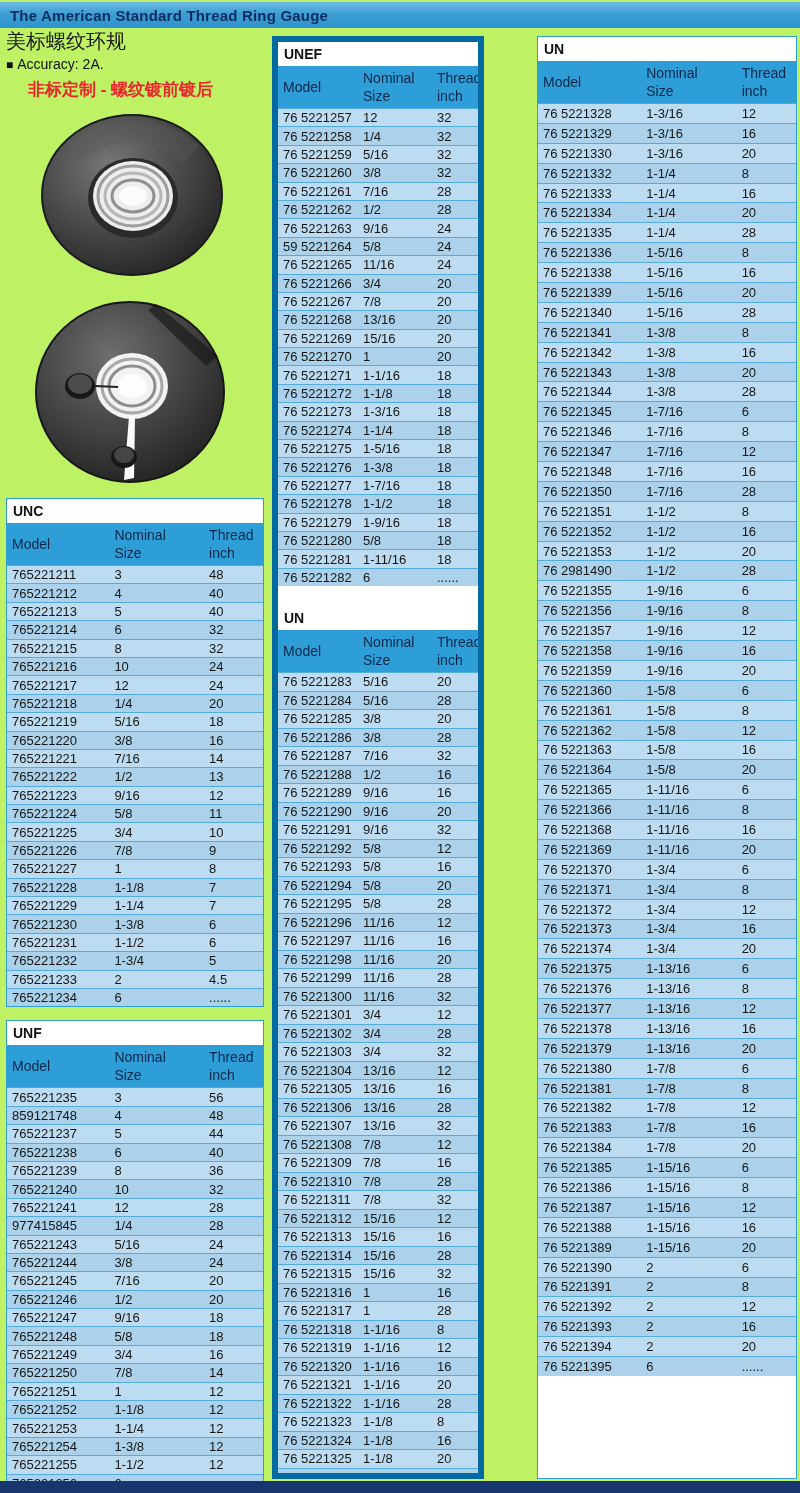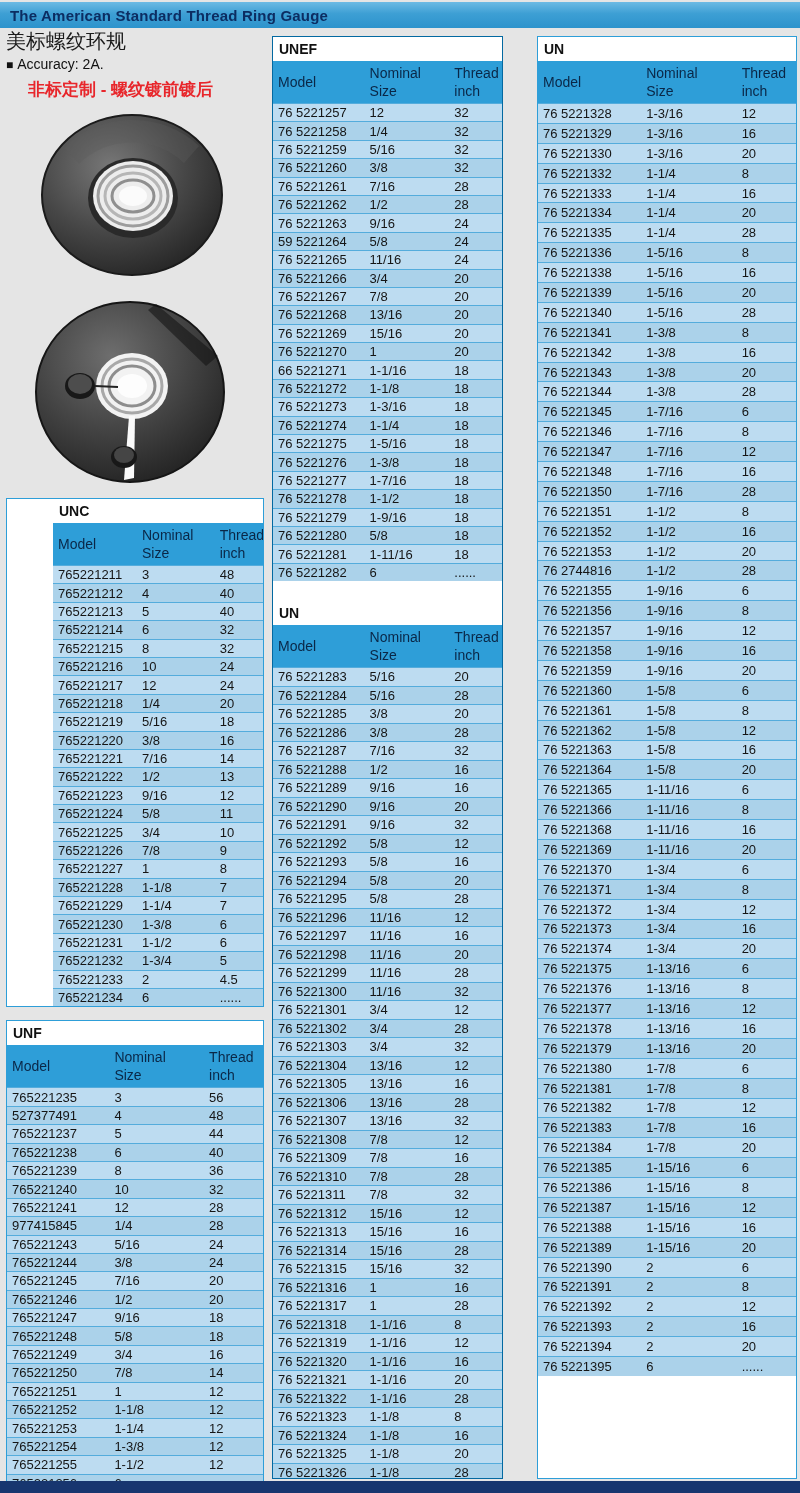--- a/index.html
+++ b/index.html
@@ -1,40 +1,40 @@
 <!DOCTYPE html>
 <html><head>
 <meta charset="utf-8">
 <style>
   html,body{margin:0;padding:0;background:#fff;}
-  #page{position:relative;width:800px;height:1493px;background:#e5e5e5;overflow:hidden;
+  #page{position:relative;width:800px;height:1493px;background:#bef264;overflow:hidden;
         font-family:"Liberation Sans",sans-serif;}
   
   #header-bar{position:absolute;top:2px;left:0;width:800px;height:26px;
       background:linear-gradient(180deg,#6cbae4 0%,#3d9fd4 45%,#2d93cc 100%);
       display:flex;align-items:center;}
   #header-bar .title{font-size:15px;font-weight:bold;color:#0c2d62;padding-left:10px;letter-spacing:.2px;}
   
   #footer-bar{position:absolute;left:0;bottom:0;width:800px;height:12px;background:#17366f;}
   
   .col-left{position:absolute;left:6px;top:30px;width:258px;}
-  .col-mid{position:absolute;left:272px;top:36px;width:231px;height:1443px;
-      border:1px solid #0369a1;background:#fff;box-sizing:border-box;overflow:hidden;}
+  .col-mid{position:absolute;left:272px;top:36px;width:212px;height:1443px;
+      border:6px solid #0369a1;background:#fff;box-sizing:border-box;overflow:hidden;}
   .col-right{position:absolute;left:537px;top:36px;width:260px;height:1443px;
       border:1px solid #2e9ed8;background:#fff;box-sizing:border-box;overflow:hidden;}
   
   .cn-title{font-size:20px;color:#1b1b1b;height:22px;line-height:22px;}
   .accuracy-line{font-size:14px;color:#111;margin-top:2px;height:20px;line-height:20px;}
   .accuracy-line .sq{font-size:12px;margin-right:4px;color:#111;}
   .red-note{font-size:17px;font-weight:bold;color:#e8262b;margin-top:4px;height:24px;line-height:24px;padding-left:22px;}
   .images-wrap{height:384px;}
   .images-wrap svg{display:block;}
   
   .section{border:1px solid #2e9ed8;background:#fff;box-sizing:border-box;overflow:hidden;}
-  #unc-section{margin-top:6px;padding-left:46px;}
+  #unc-section{margin-top:6px;}
   #unf-section{margin-top:13px;}
   .tbl-label{font-weight:bold;font-size:14px;color:#111;padding:4px 6px 3px;height:17px;line-height:17px;}
   .gap{height:20px;background:#fff;}
   
   table.gauge{border-collapse:collapse;width:100%;table-layout:fixed;}
   table.gauge thead th{background:#2e9ed8;color:#0a2747;font-weight:400;font-size:14px;
       text-align:left;padding:3px 0 3px 5px;height:40px;vertical-align:middle;line-height:18px;box-sizing:border-box;}
   table.gauge td{font-size:13px;color:#151515;text-align:left;padding:0 0 0 5px;
       border-top:1px solid #54acdc;overflow:hidden;white-space:nowrap;}
   table.gauge tbody tr:nth-child(odd){background:#bddcf1;}
@@ -259,21 +259,21 @@
           <th><span>Thread</span><br><span>inch</span></th>
         </tr>
           </thead>
         <tbody class="rh-a">
             <tr>
               <td>765221235</td>
               <td>3</td>
               <td>56</td>
             </tr>
             <tr>
-              <td>527377491</td>
+              <td>859121748</td>
               <td>4</td>
               <td>48</td>
             </tr>
             <tr>
               <td>765221237</td>
               <td>5</td>
               <td>44</td>
             </tr>
             <tr>
               <td>765221238</td>
@@ -455,21 +455,21 @@
             <td>76 5221269</td>
             <td>15/16</td>
             <td>20</td>
           </tr>
           <tr>
             <td>76 5221270</td>
             <td>1</td>
             <td>20</td>
           </tr>
           <tr>
-            <td>66 5221271</td>
+            <td>76 5221271</td>
             <td>1-1/16</td>
             <td>18</td>
           </tr>
           <tr>
             <td>76 5221272</td>
             <td>1-1/8</td>
             <td>18</td>
           </tr>
           <tr>
             <td>76 5221273</td>
@@ -888,21 +888,21 @@
             <td>76 5221352</td>
             <td>1-1/2</td>
             <td>16</td>
           </tr>
           <tr>
             <td>76 5221353</td>
             <td>1-1/2</td>
             <td>20</td>
           </tr>
           <tr>
-            <td>76 2744816</td>
+            <td>76 2981490</td>
             <td>1-1/2</td>
             <td>28</td>
           </tr>
           <tr>
             <td>76 5221355</td>
             <td>1-9/16</td>
             <td>6</td>
           </tr>
           <tr>
             <td>76 5221356</td>

